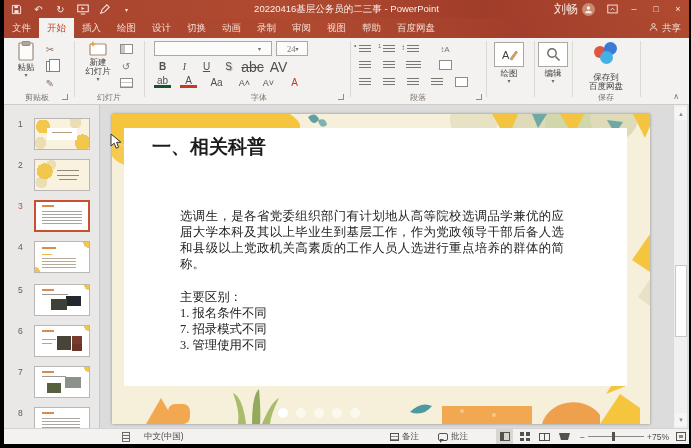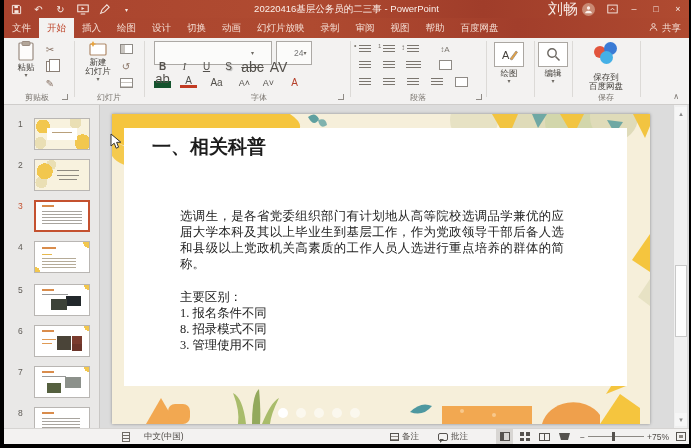--- a/index.html
+++ b/index.html
@@ -10,21 +10,21 @@
 
   
   .titlebar { position:absolute; left:0; top:0; width:100%; height:18px;
     background:linear-gradient(90deg,#A8432E,#B04B31 40%,#A03D2A 70%,#B04B31); color:#F6E8E2; }
   .qat { position:absolute; left:6px; top:0; height:18px; display:flex; align-items:center; gap:9px; }
   .qat .ic { width:13px; height:13px; display:inline-flex; align-items:center; justify-content:center;
     font-size:10px; color:#F6E8E2; }
   .win-title { position:absolute; left:0; top:0; width:100%; height:18px; text-align:center;
     font-size:9.5px; line-height:18px; color:#FBEFEA; pointer-events:none; }
   .tb-right { position:absolute; right:0; top:0; height:18px; display:flex; align-items:center; }
-  .userchip { display:flex; align-items:center; gap:4px; font-size:15px; margin-right:6px; }
+  .userchip { display:flex; align-items:center; gap:4px; font-size:12px; margin-right:6px; }
   .avatar { width:13px; height:13px; border-radius:50%; background:#C98A74; display:flex;
     align-items:center; justify-content:center; }
   .winctl { width:22px; height:18px; display:inline-flex; align-items:center; justify-content:center;
     font-size:9px; color:#F6E8E2; }
 
   
   .tabs { position:absolute; left:0; top:18px; width:100%; height:20px;
     background:linear-gradient(90deg,#A8432E,#AF4A30 45%,#A23E2B 75%,#AF4A30); display:flex; align-items:stretch; }
   .tab { padding:0 8px; font-size:9.5px; color:#F3DCD2; display:flex; align-items:center; }
   .tab.active { background:#F3F2F1; color:#BE4429; }
@@ -43,28 +43,28 @@
   .bigbtn .cap { font-size:8.5px; line-height:9px; }
   .dd { font-size:6px; color:#6E6A64; line-height:6px; }
   .mini { position:absolute; width:16px; height:14px; display:flex; align-items:center; justify-content:center;
     color:#8A7466; font-size:10px; }
   .copyi { width:9px; height:11px; border:1px solid #8A7F76; background:#fff; position:relative; }
   .copyi::before { content:""; position:absolute; left:2px; top:-3px; width:9px; height:11px;
     border:1px solid #8A7F76; background:#fff; }
   .boxi { width:13px; height:10px; border:1px solid #8F8B86; background:#fff; }
   .boxi.lay { background:linear-gradient(90deg,#C9C5C0 0 4px,#fff 4px); }
   .boxi.sec { background:linear-gradient(#fff 0 3px,#C9C5C0 3px 4px,#fff 4px 7px,#C9C5C0 7px 8px,#fff 8px); }
-  .combo { position:absolute; height:24px; border:1px solid #ACA9A5; background:#FBFBFA; font-size:8.5px;
-    color:#777; display:flex; align-items:center; padding:0 17px; }
+  .combo { position:absolute; height:15px; border:1px solid #ACA9A5; background:#FBFBFA; font-size:8.5px;
+    color:#777; display:flex; align-items:center; padding:0 10px;font-family:Liberation Serif, serif; }
   .combo .dd { margin-left:auto; }
   .fbtn { position:absolute; width:17px; height:15px; display:flex; align-items:center; justify-content:center;
     font-size:10px; color:#53504B; }
   .fbtn.u { text-decoration:underline; }
   .fbtn.st { text-decoration:line-through; font-size:14px; }
-  .fbtn.hl { border-bottom:7px solid #14532d; height:13px; font-size:13px; }
+  .fbtn.hl { border-bottom:3px solid #14532d; height:13px; font-size:10px; }
   .fbtn.fc { border-bottom:3px solid #C23B22; height:13px; }
   .bars { width:12px; height:9px;
     background:repeating-linear-gradient(to bottom,#7B766F 0 1px,transparent 1px 3px); position:relative; }
   .bars.bul::before { content:"•"; position:absolute; left:-5px; top:-3px; font-size:7px; color:#7B766F; }
   .bars.num::before { content:"1"; position:absolute; left:-5px; top:-2px; font-size:6px; color:#7B766F; }
   .bars.spc::before { content:"↕"; position:absolute; left:-6px; top:-2px; font-size:8px; color:#7B766F; }
   .pbtn { position:absolute; width:18px; height:14px; display:flex; align-items:center; justify-content:center; }
   .toolbox { position:absolute; width:30px; height:25px; border:1px solid #ABA7A2; background:#fff;
     display:flex; align-items:center; justify-content:center; }
   .baidu { position:absolute; width:24px; height:22px; }
@@ -187,21 +187,20 @@
   </div>
 
   <div class="tabs">
     <span class="tab">文件</span>
     <span class="tab active">开始</span>
     <span class="tab">插入</span>
     <span class="tab">绘图</span>
     <span class="tab">设计</span>
     <span class="tab">切换</span>
     <span class="tab">动画</span>
-    <span class="tab">幻灯片放映</span>
     <span class="tab">录制</span>
     <span class="tab">审阅</span>
     <span class="tab">视图</span>
     <span class="tab">帮助</span>
     <span class="tab">百度网盘</span>
     <span class="share">
       <span>
         <svg width="9" height="10" viewBox="0 0 12 12">
               <circle cx="6" cy="3.5" r="2.2" fill="none" stroke="#F3DCD2" stroke-width="1.2"></circle>
               <path d="M1.5 11a4.5 4 0 0 1 9 0" fill="none" stroke="#F3DCD2" stroke-width="1.2"></path>
@@ -475,21 +474,21 @@
           <circle cx="207" cy="299" r="5" fill="#FFFFFF" opacity="0.55"></circle>
           <circle cx="225" cy="299" r="5" fill="#FFFFFF" opacity="0.55"></circle>
           <circle cx="243" cy="299" r="5" fill="#FFFFFF" opacity="0.55"></circle>
         </svg>
         <div class="card">
           <div class="s-title">一、相关科普</div>
           <div class="s-body">选调生，是各省党委组织部门有计划地从高等院校选调品学兼优的应届大学本科及其以上毕业生到基层工作，作为党政领导干部后备人选和县级以上党政机关高素质的工作人员人选进行重点培养的群体的简称。</div>
           <div class="s-lhead">主要区别：</div>
           <div class="s-list">
             <div>1. 报名条件不同</div>
-            <div>8. 招录模式不同</div>
+            <div>7. 招录模式不同</div>
             <div>3. 管理使用不同</div>
           </div>
         </div>
       </div>
 
       <svg class="cursor" width="12" height="17" viewBox="0 0 12 17">
         <path d="M1 1 L1 13 L4.2 10.2 L6.2 15.2 L8.6 14.2 L6.6 9.4 L10.8 9.2 Z" fill="#fff" stroke="#333" stroke-width="1"></path>
       </svg>
 
       <div class="vscroll">

